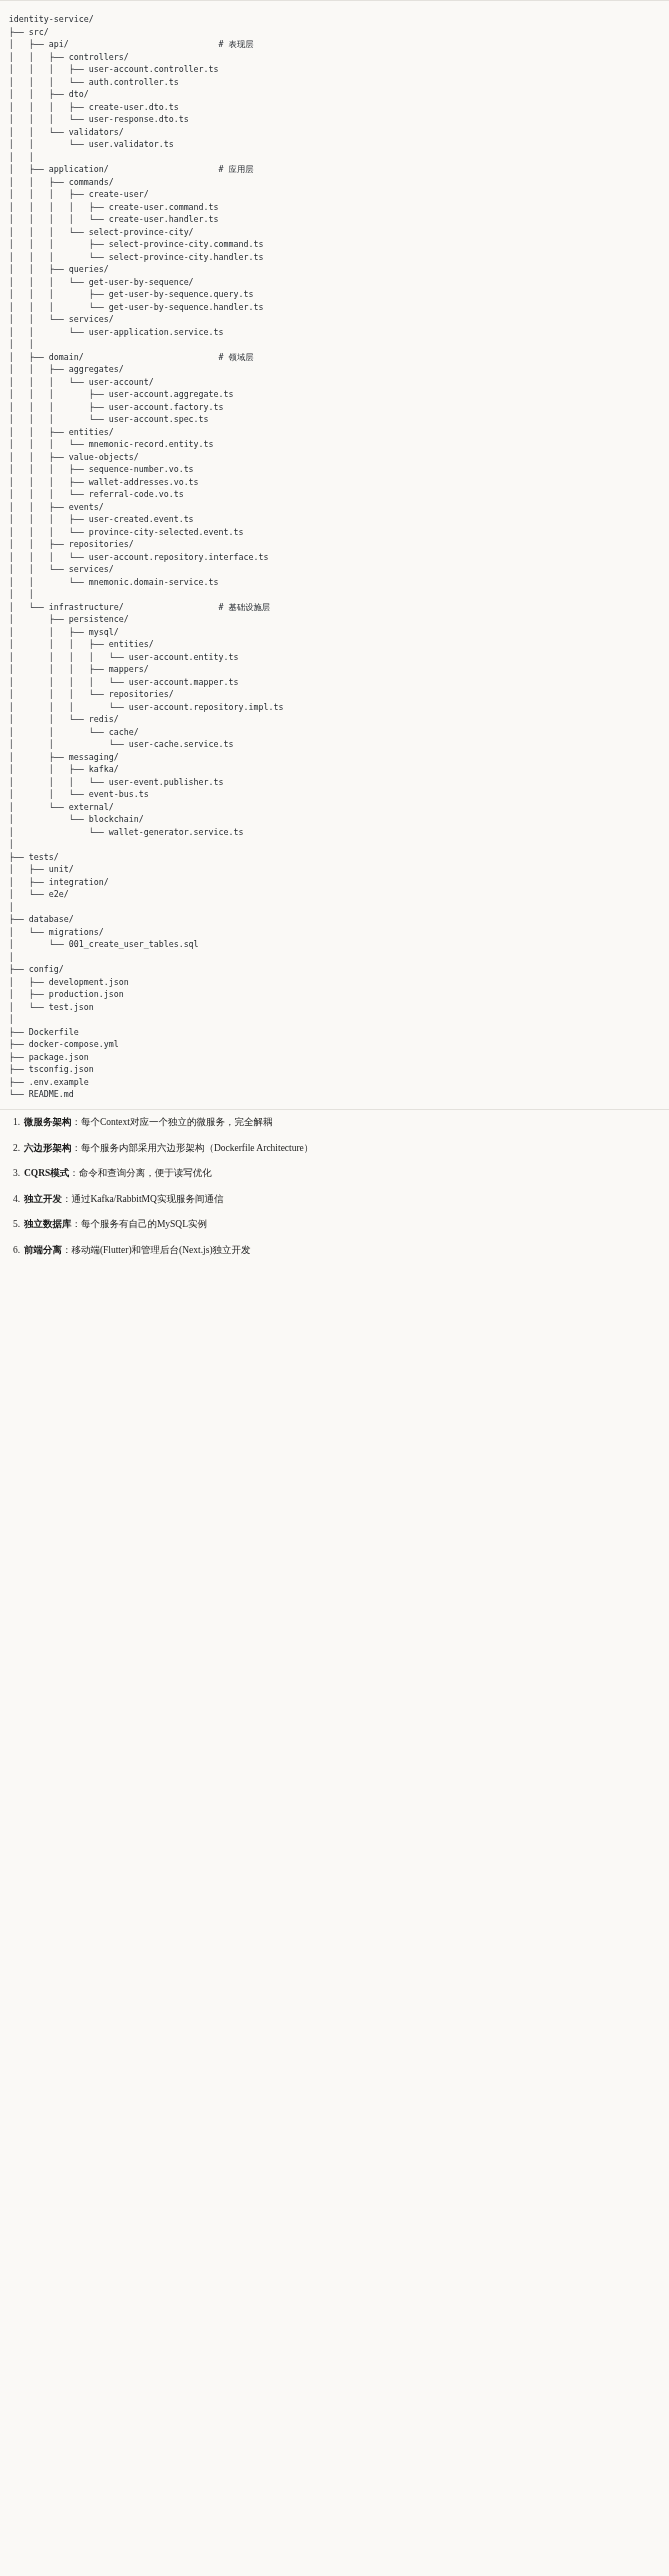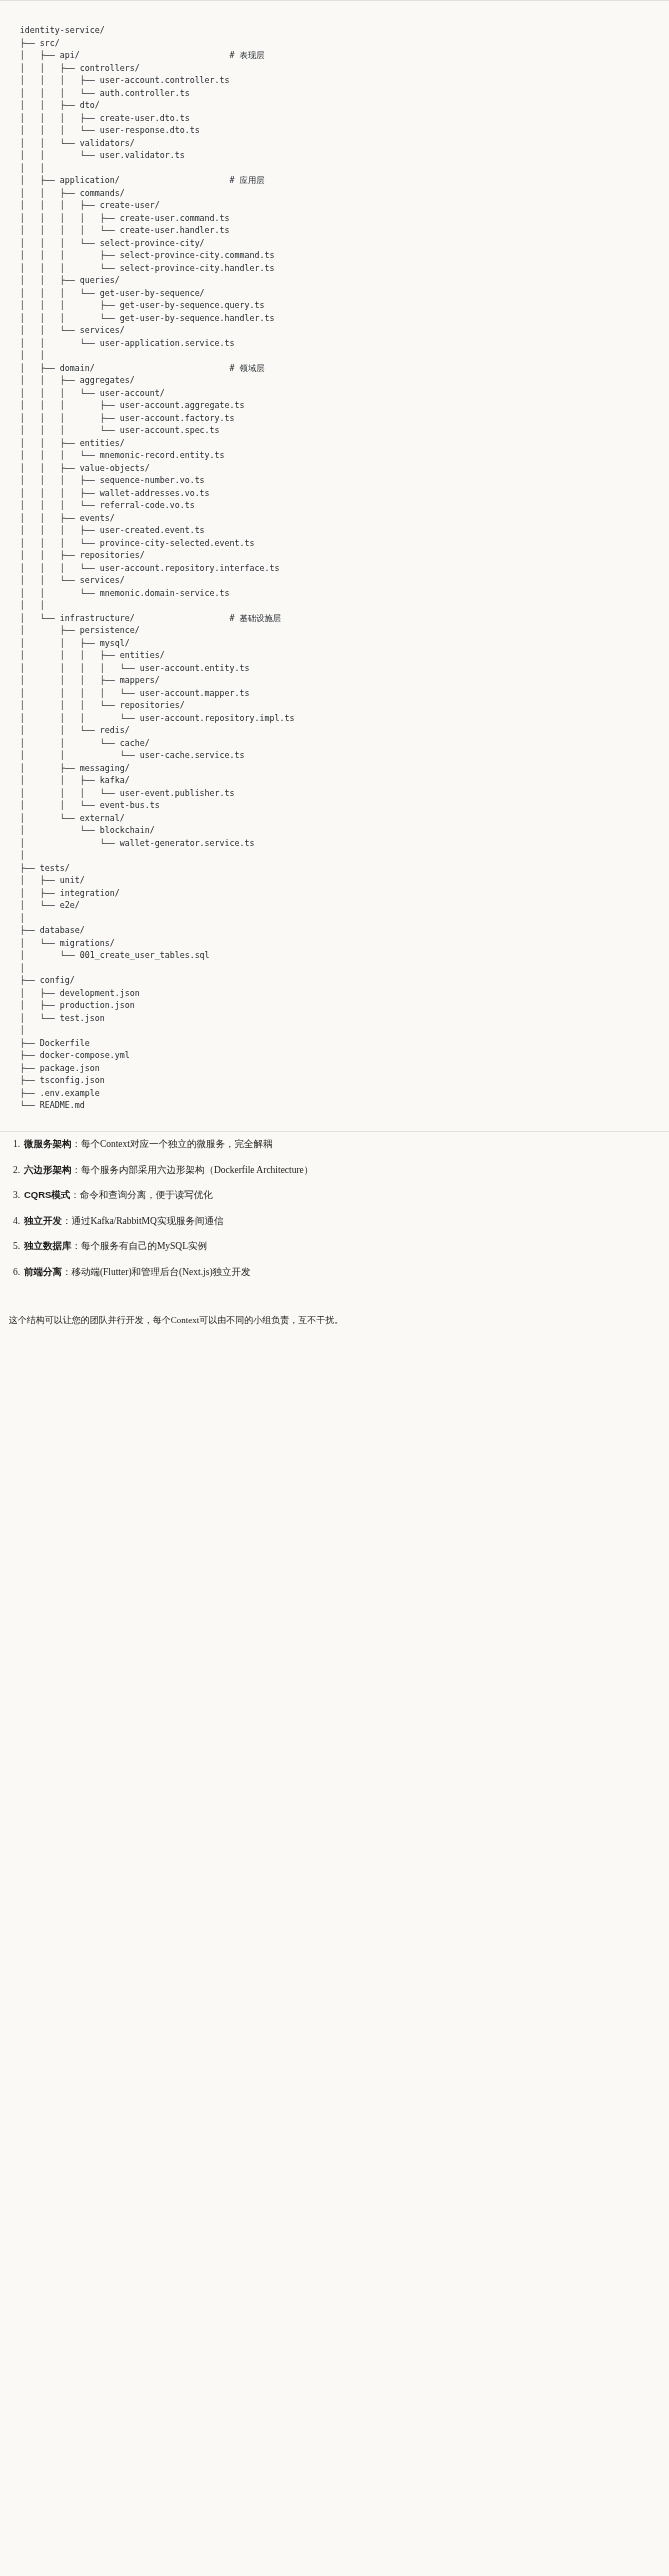--- a/index.html
+++ b/index.html
@@ -34,21 +34,21 @@
   }
   .tree-block {
     padding: 12.5px 8.8px 8.8px 8.8px;
   }
   .tree {
     font-family: "DejaVu Sans Mono", "Liberation Mono", monospace;
     font-size: 8.3px;
     line-height: 12.5px;
     white-space: pre;
     color: #24292f;
-    margin: 11px;
+    margin: 0;
     letter-spacing: 0px;
   }
   .notes-block {
     padding: 5px 8.8px 3.8px 8.8px;
   }
   .notes-title {
     font-family: "Liberation Sans", "DejaVu Sans", sans-serif;
     font-weight: bold;
     font-size: 9.7px;
     color: #111111;
@@ -62,21 +62,21 @@
     line-height: 1.5;
   }
   ol.notes li {
     margin: 0 0 11.3px 0;
     padding-left: 1.3px;
   }
   ol.notes li:last-child {
     margin-bottom: 26px;
   }
   .n-term {
-    font-family: Liberation Sans, sans-serif;
+    font-family: Liberation Serif, serif;
     font-weight: bold;
     font-size: 9.5px;
   }
   .n-sep {
     font-size: 9.5px;
   }
   .n-desc {
     font-size: 9.5px;
     text-align: center;
   }
@@ -203,16 +203,15 @@
       </li>
       <li>
         <span class="n-term">独立数据库</span><span class="n-sep">：</span><span class="n-desc">每个服务有自己的MySQL实例</span>
       </li>
       <li>
         <span class="n-term">前端分离</span><span class="n-sep">：</span><span class="n-desc">移动端(Flutter)和管理后台(Next.js)独立开发</span>
       </li>
     </ol>
   </div>
 
-  <div class="closing">这个结构可以让您的团队并行开发，每个Context可以由不同的小组负责，互不干扰。</div>
 
 </div>
 
 
 </body></html>

